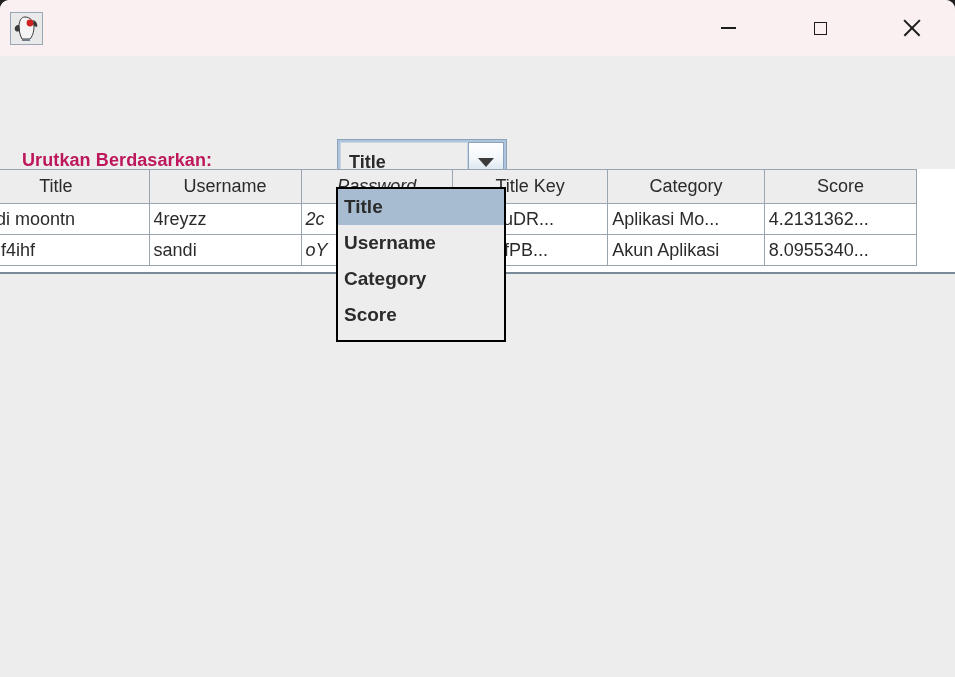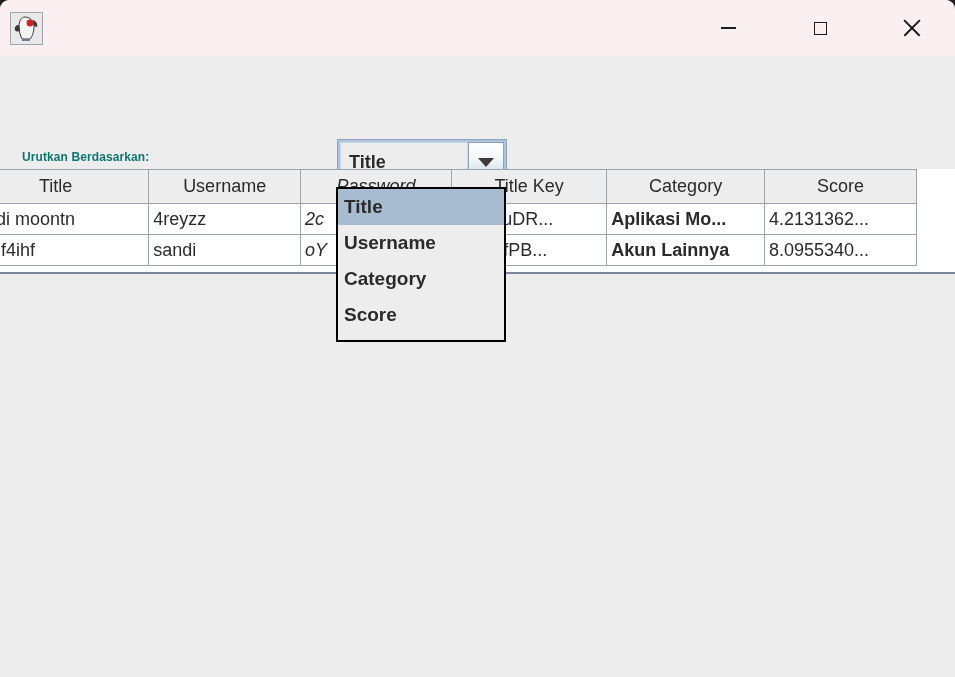--- a/index.html
+++ b/index.html
@@ -86,23 +86,23 @@
     top: 56px;
     width: 955px;
     height: 621px;
     background: #ededed;
   }
 
   #sort-label {
     position: absolute;
     left: 22px;
     top: 94px;
-    font-size: 12px;
+    font-size: 18px;
     font-weight: bold;
-    color: #0f766e;
+    color: #be185d;
     letter-spacing: 0.1px;
   }
 
   
   #combo {
     position: absolute;
     left: 337px;
     top: 83px;
     width: 170px;
     height: 47px;
@@ -206,21 +206,21 @@
     font-weight: normal;
     height: 34px;
   }
   table.grid td {
     text-align: left;
   }
   .c-title   { width: 196px; }
   .c-user    { width: 160px; }
   .c-pass    { width: 160px; font-style: italic; }
   .c-hash    { width: 162px; }
-  .c-cat     { width: 162px; font-weight: bold; }
+  .c-cat     { width: 162px; }
   .c-score   { width: 158px; }
 
   #table-bottom-edge {
     position: absolute;
     left: 0;
     top: 216px;
     width: 955px;
     height: 2px;
     background: #7b8a99;
   }
@@ -285,21 +285,21 @@
             <td class="c-pass">2c</td>
             <td class="c-hash">wcNFuDR...</td>
             <td class="c-cat">Aplikasi Mo...</td>
             <td class="c-score">4.2131362...</td>
           </tr>
           <tr>
             <td class="c-title">igegf4ihf</td>
             <td class="c-user">sandi</td>
             <td class="c-pass">oY</td>
             <td class="c-hash">FQBLfPB...</td>
-            <td class="c-cat">Akun Lainnya</td>
+            <td class="c-cat">Akun Aplikasi</td>
             <td class="c-score">8.0955340...</td>
           </tr>
         </tbody>
       </table>
     </div>
     <div id="table-bottom-edge"></div>
 
     <div id="combo-popup">
       <div class="popup-item selected">Title</div>
       <div class="popup-item">Username</div>

